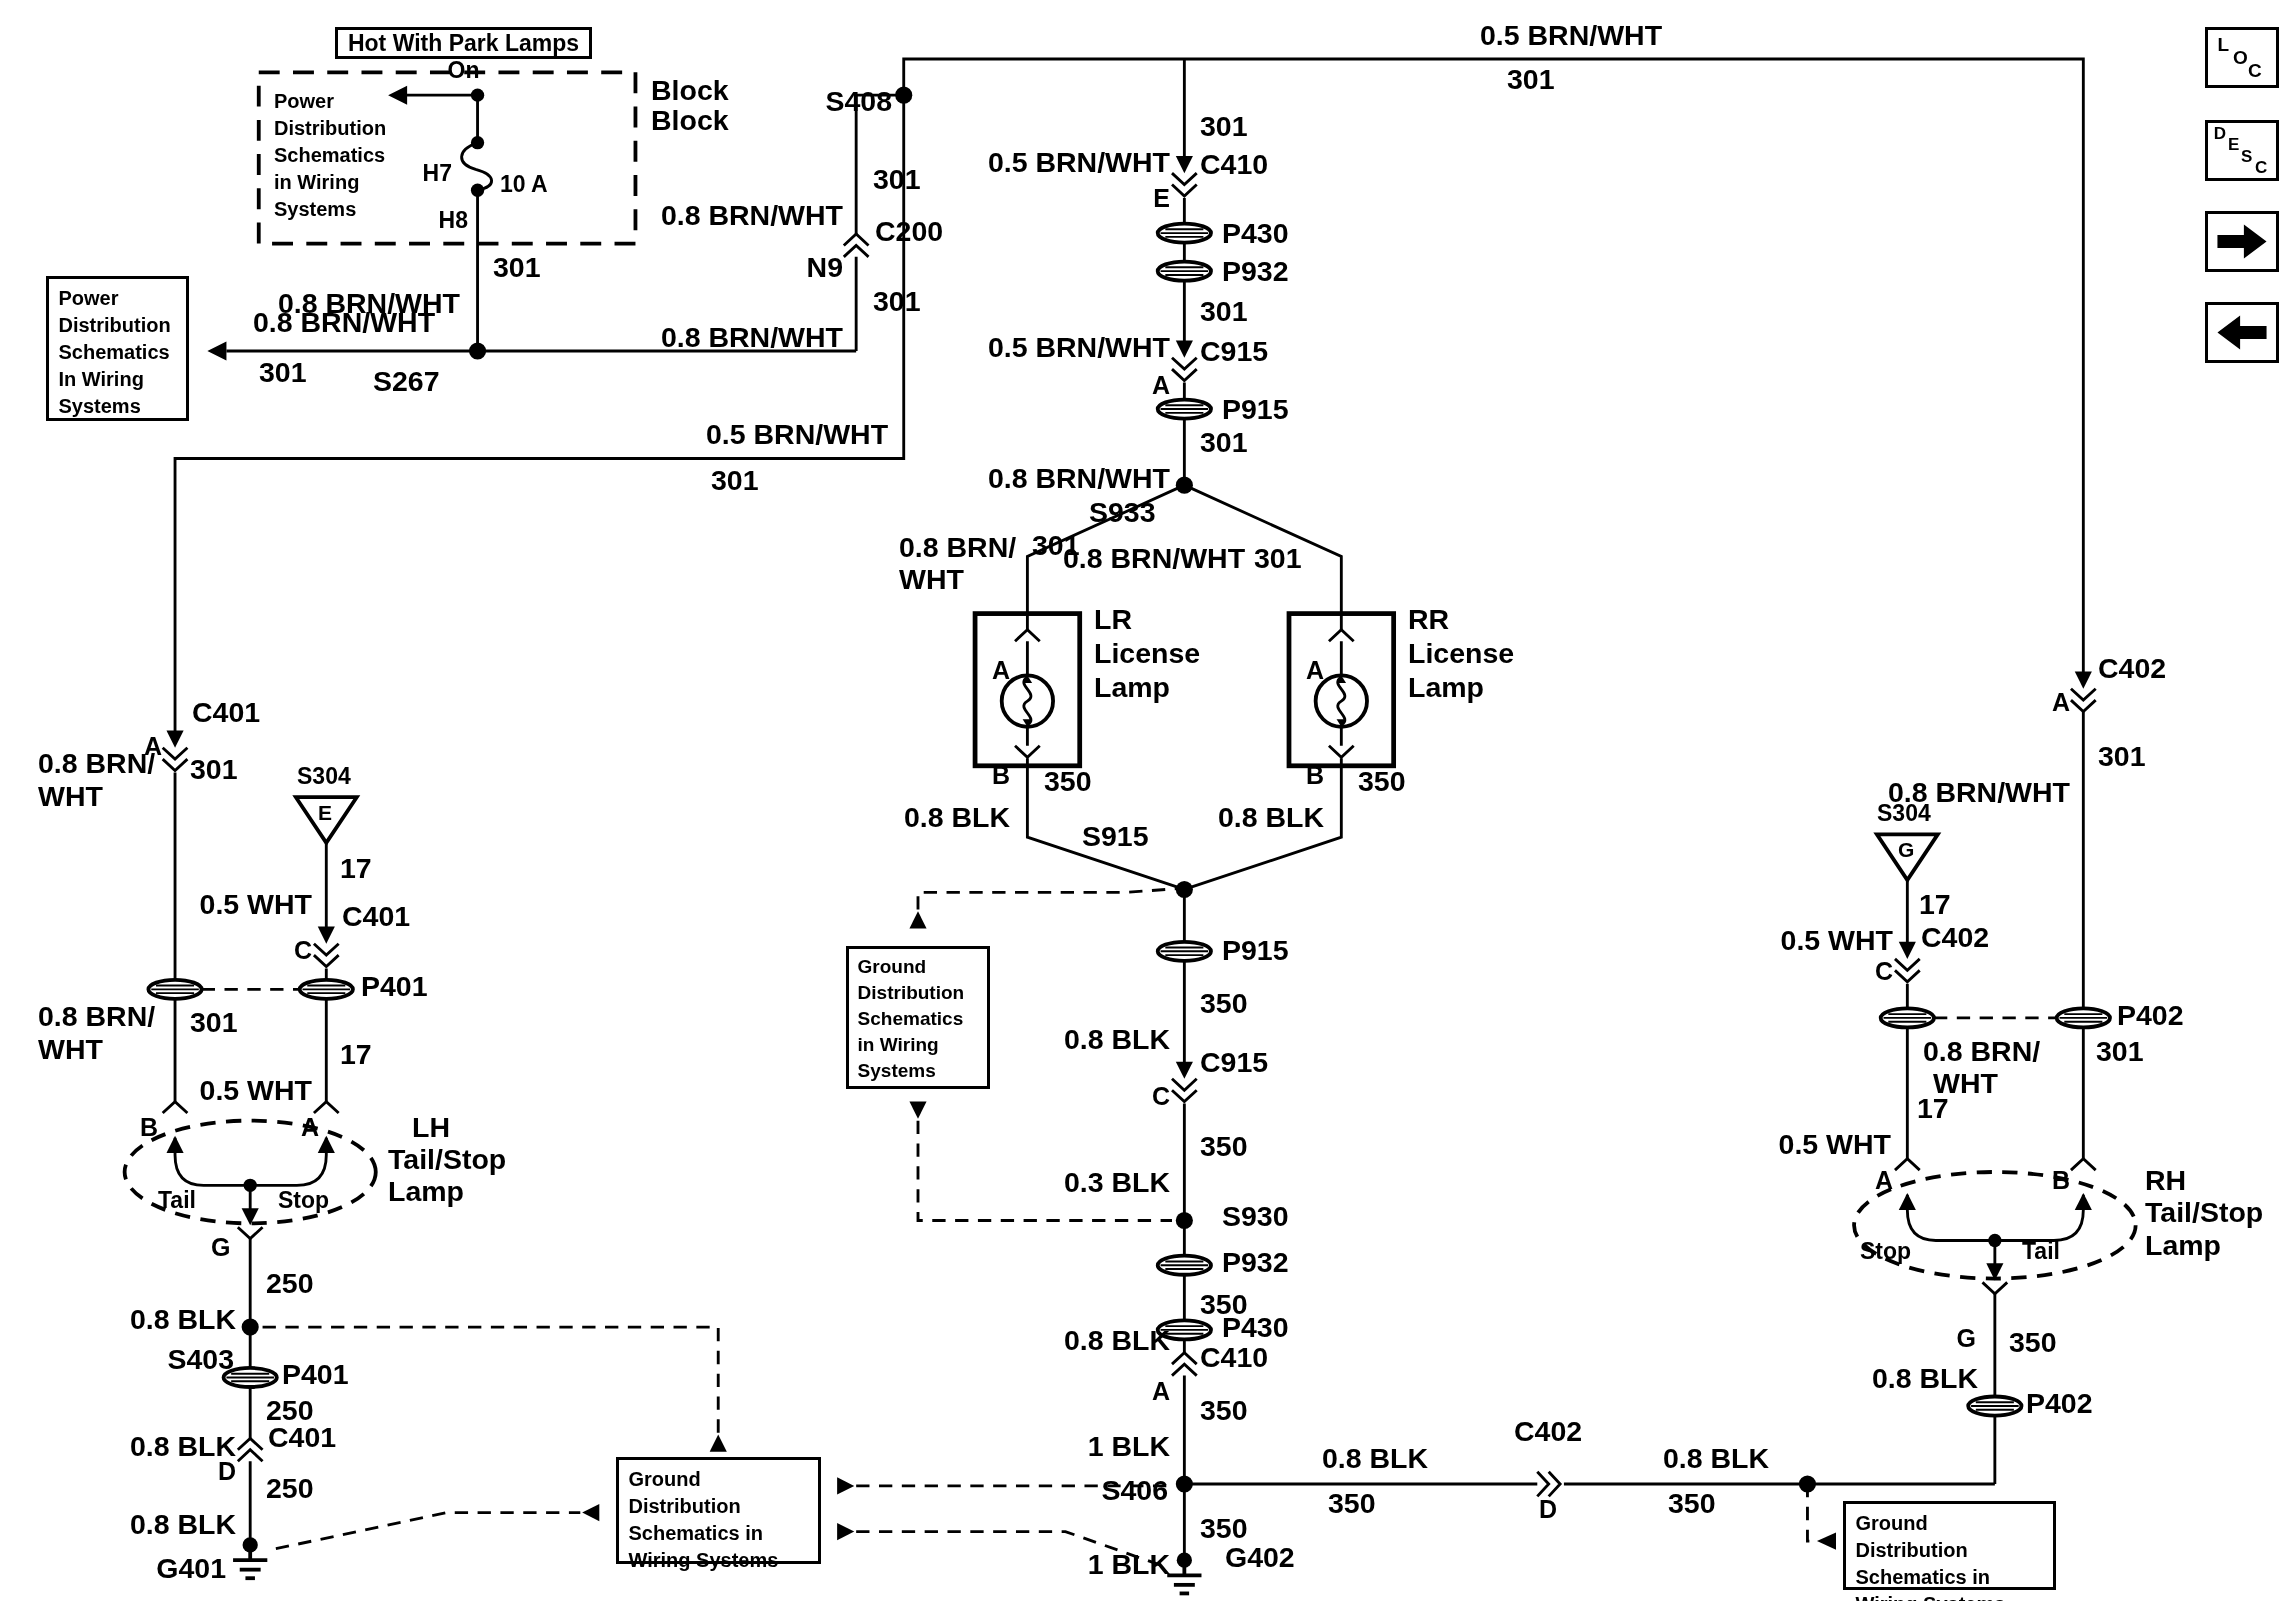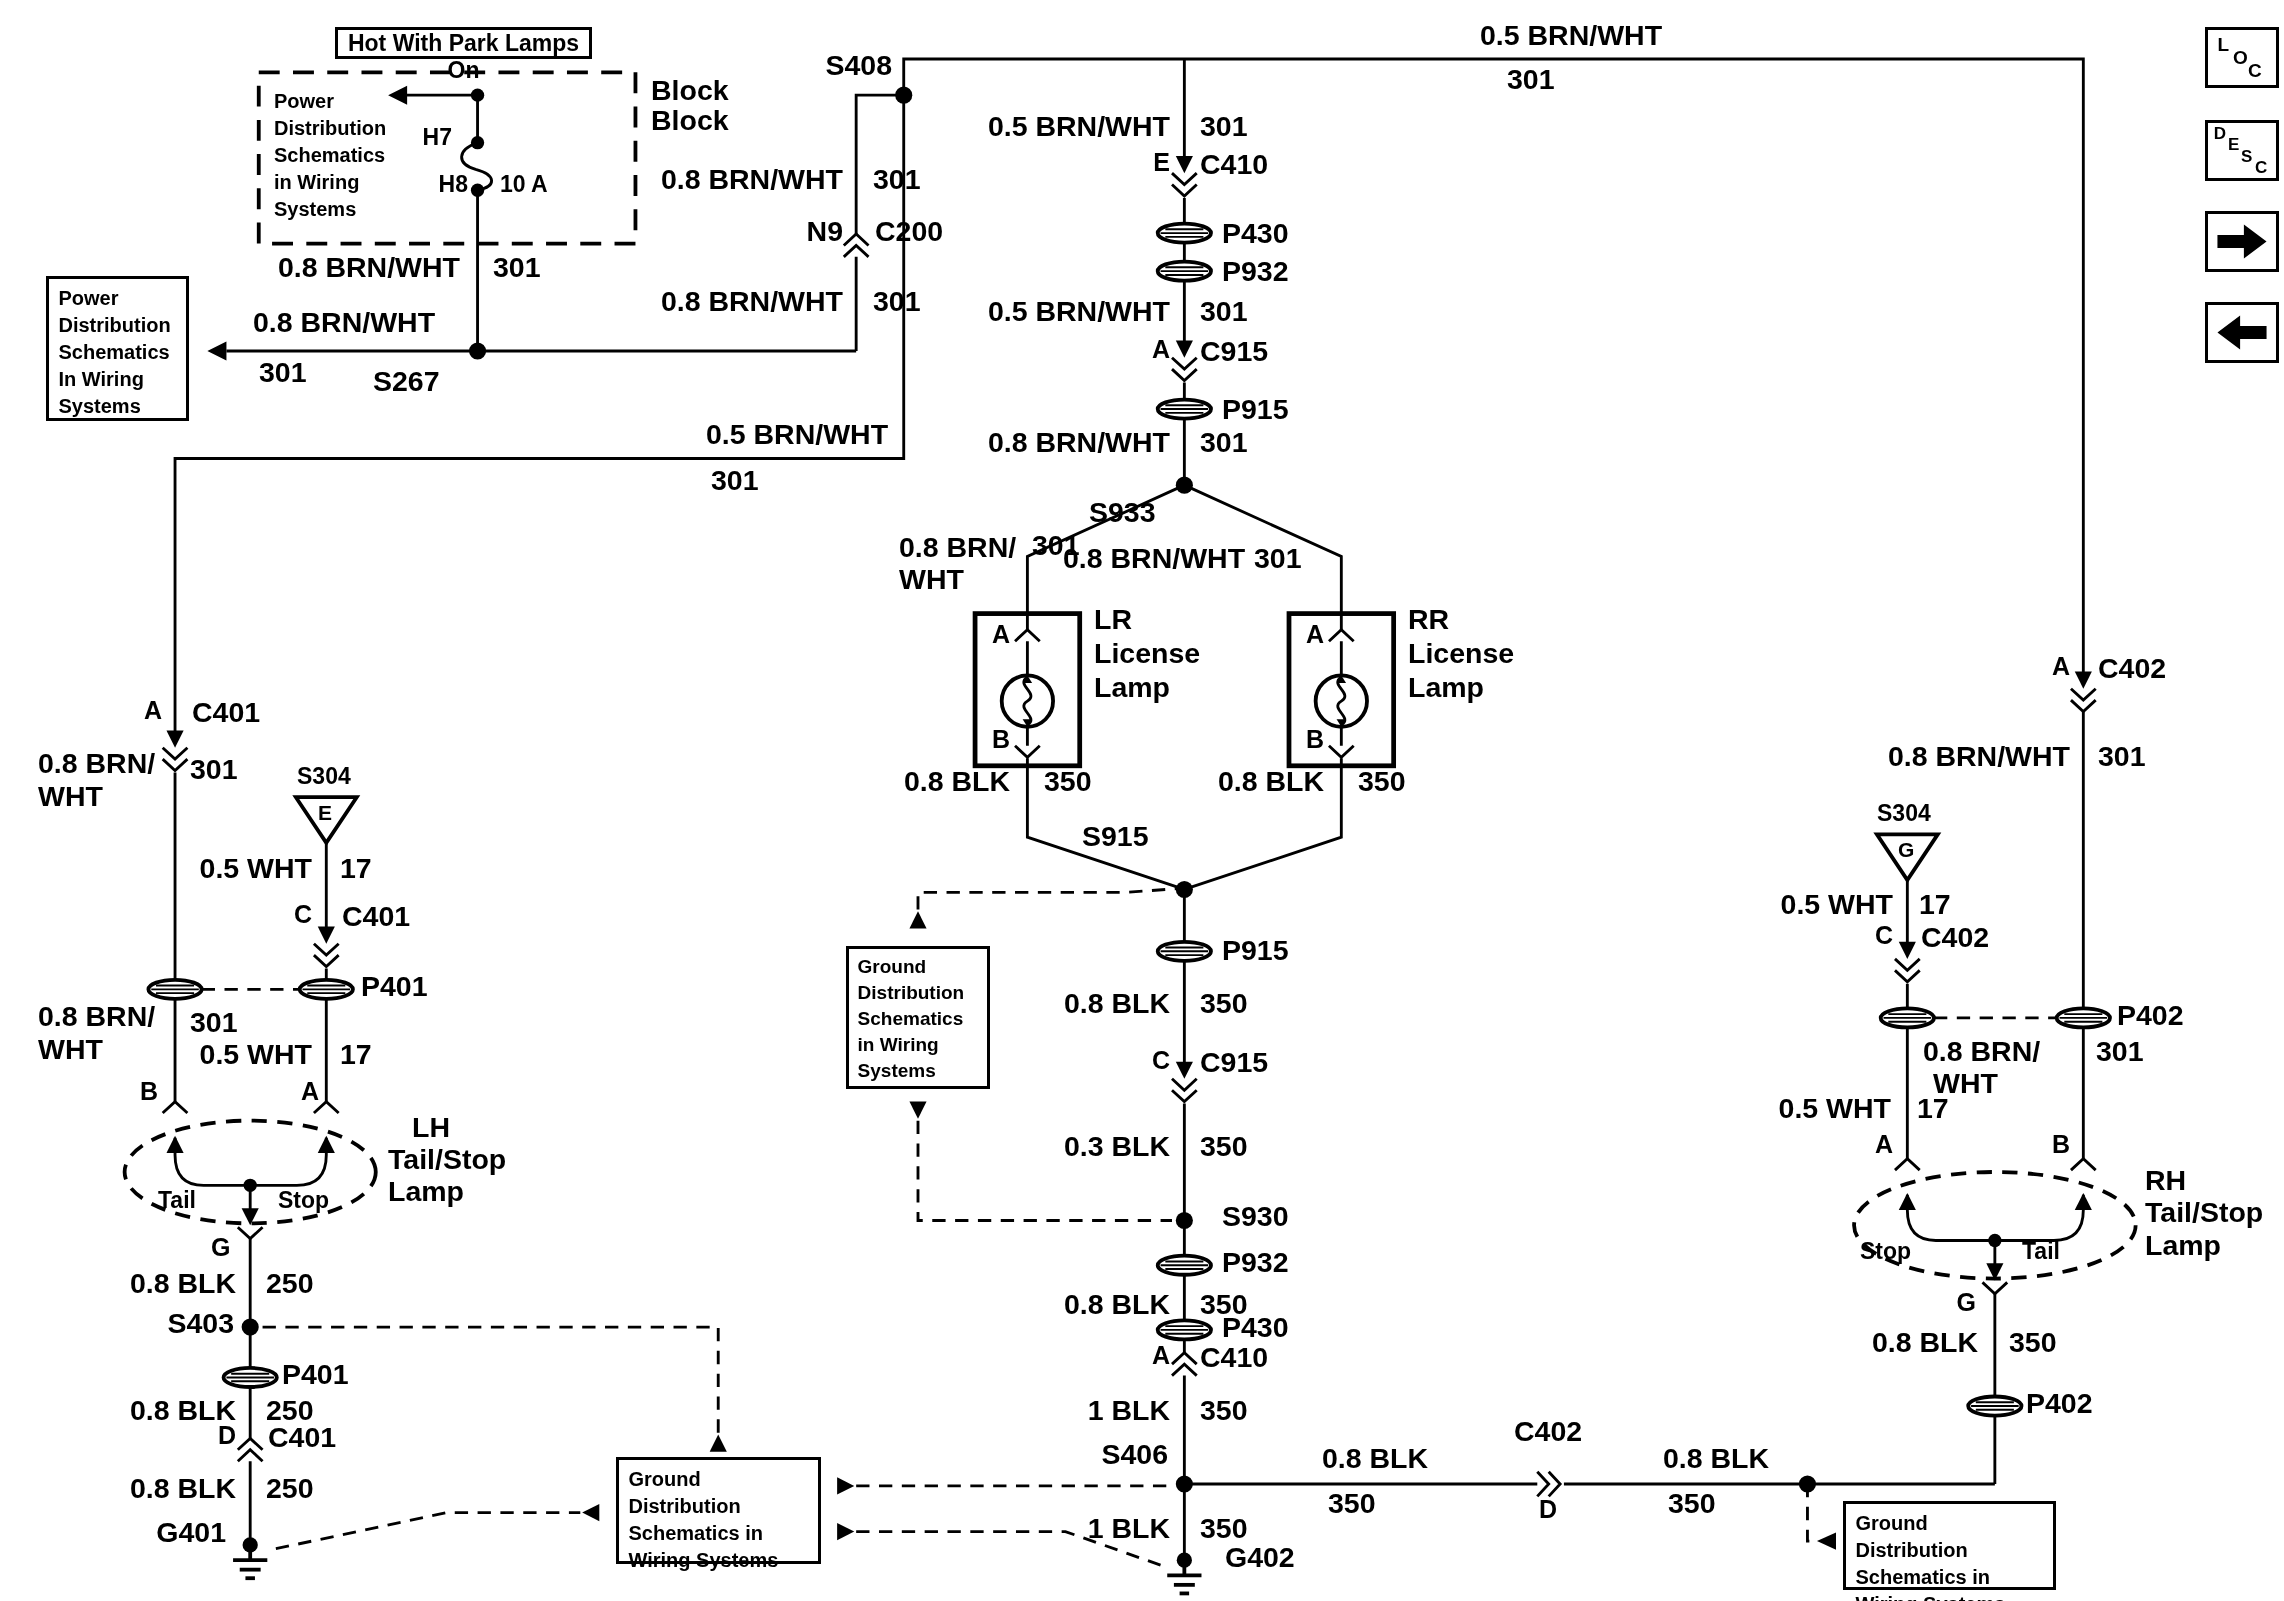--- a/index.html
+++ b/index.html
@@ -1,20 +1,20 @@
 <!DOCTYPE html>
 <html style="font-size:15px"><head>
 <meta charset="utf-8">
 <style>
   html,body{margin:0;padding:0;background:#fff;}
   #canvas{position:relative;width:2285px;height:1602px;background:#fff;overflow:hidden;
           font-family:"Liberation Sans",sans-serif;color:#000;}
   svg{position:absolute;left:0;top:0;}
   .lb{position:absolute;white-space:nowrap;font:700 28.5px "Liberation Sans",sans-serif;color:#000;line-height:1;}
-  .ra{transform:translateX(-100%);}
+  .ra{transform:translateX(-100%);margin-top:36px;}
   .f26{font-size:25px;} .f24{font-size:23px;} .f22{font-size:21px;}
   .box{position:absolute;border:3.8px solid #000;background:#fff;box-sizing:border-box;}
   .boxtxt{font:700 20px "Liberation Sans",sans-serif;line-height:27px;padding:5.7px 9.5px;}
   .boxtxt20{font:700 19px "Liberation Sans",sans-serif;line-height:26px;padding:4.8px 8.6px;}
   .hot{font:700 23px "Liberation Sans",sans-serif;text-align:center;line-height:27px;}
   .reftxt{position:absolute;font:700 20px "Liberation Sans",sans-serif;line-height:27px;}
   .navbtn{position:absolute;width:68px;height:55px;border:3.8px solid #000;background:#fff;cursor:pointer;box-sizing:content-box;}
   .navbtn span{position:absolute;font:700 19px "Liberation Sans",sans-serif;}
 </style>
 </head>

